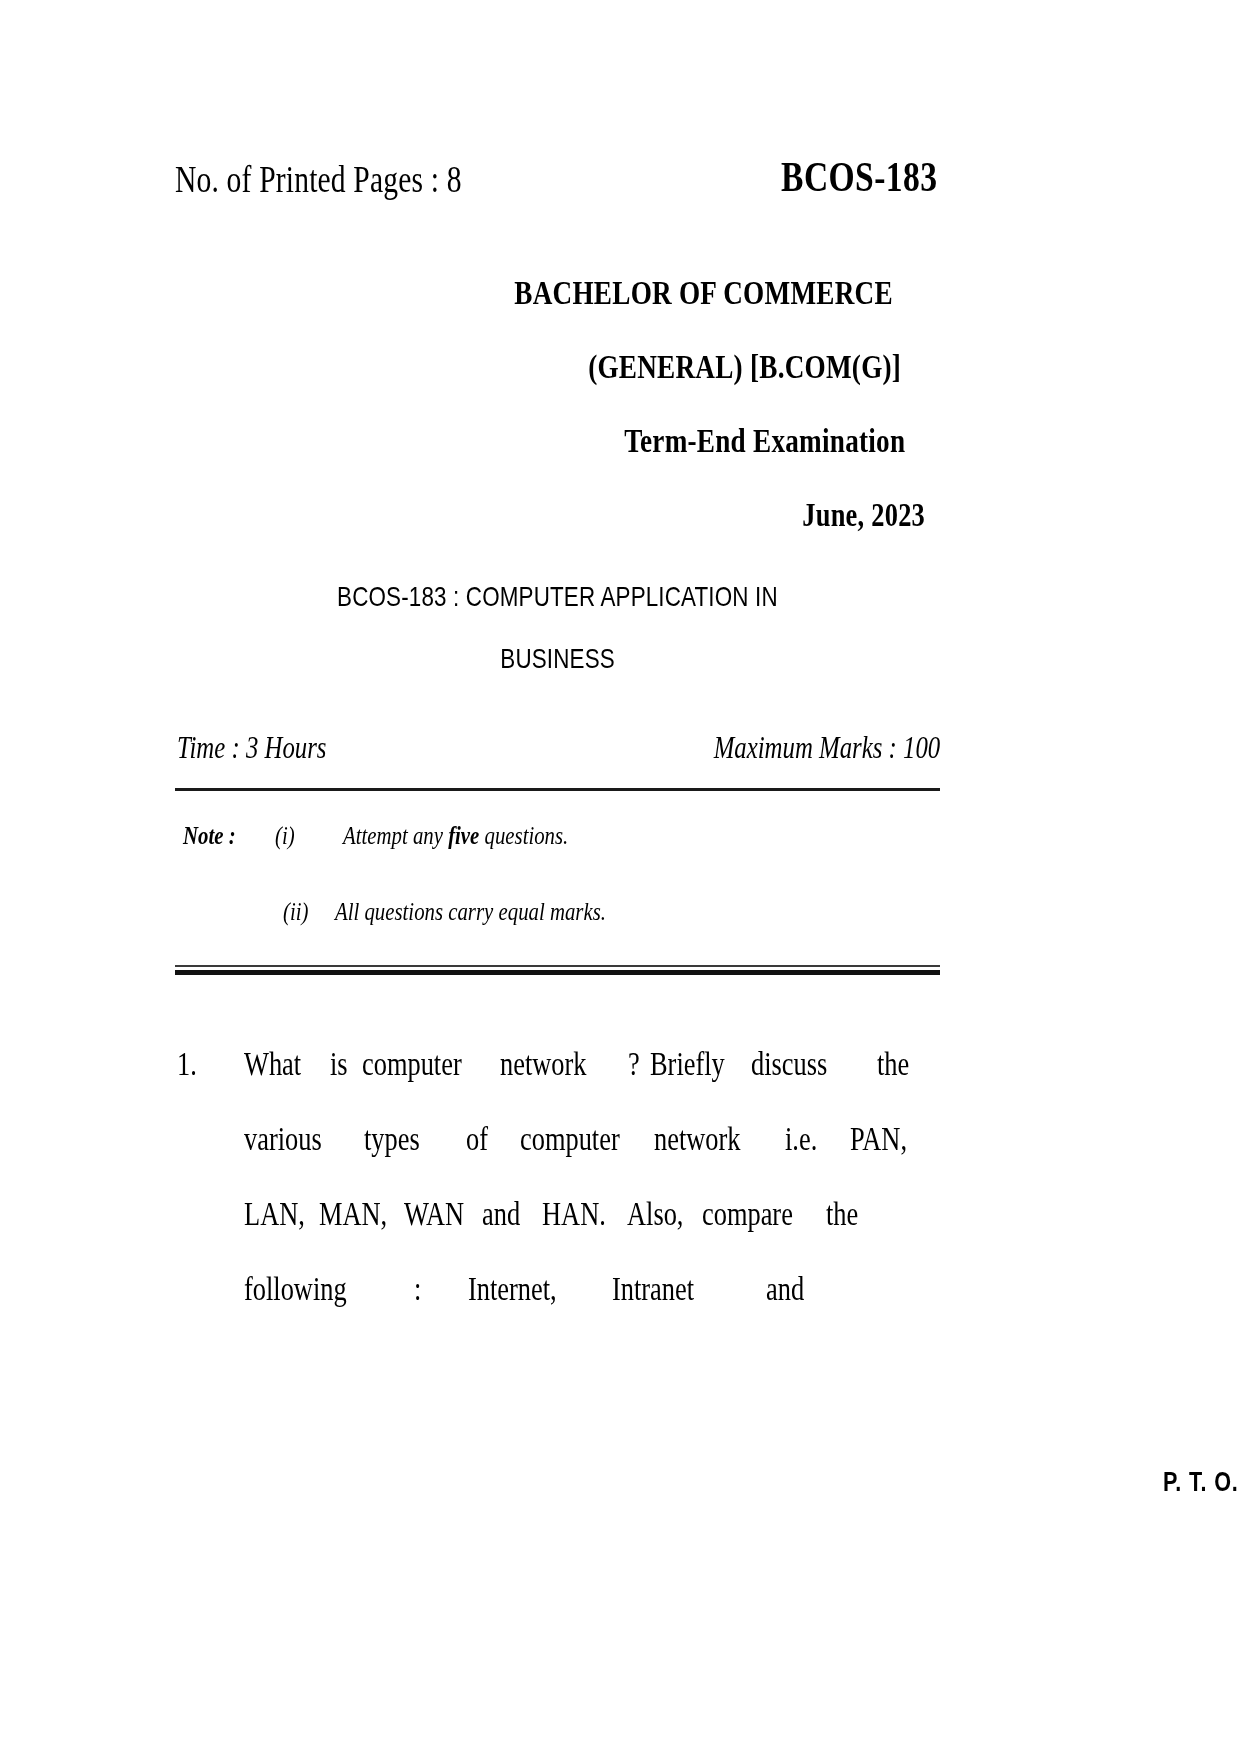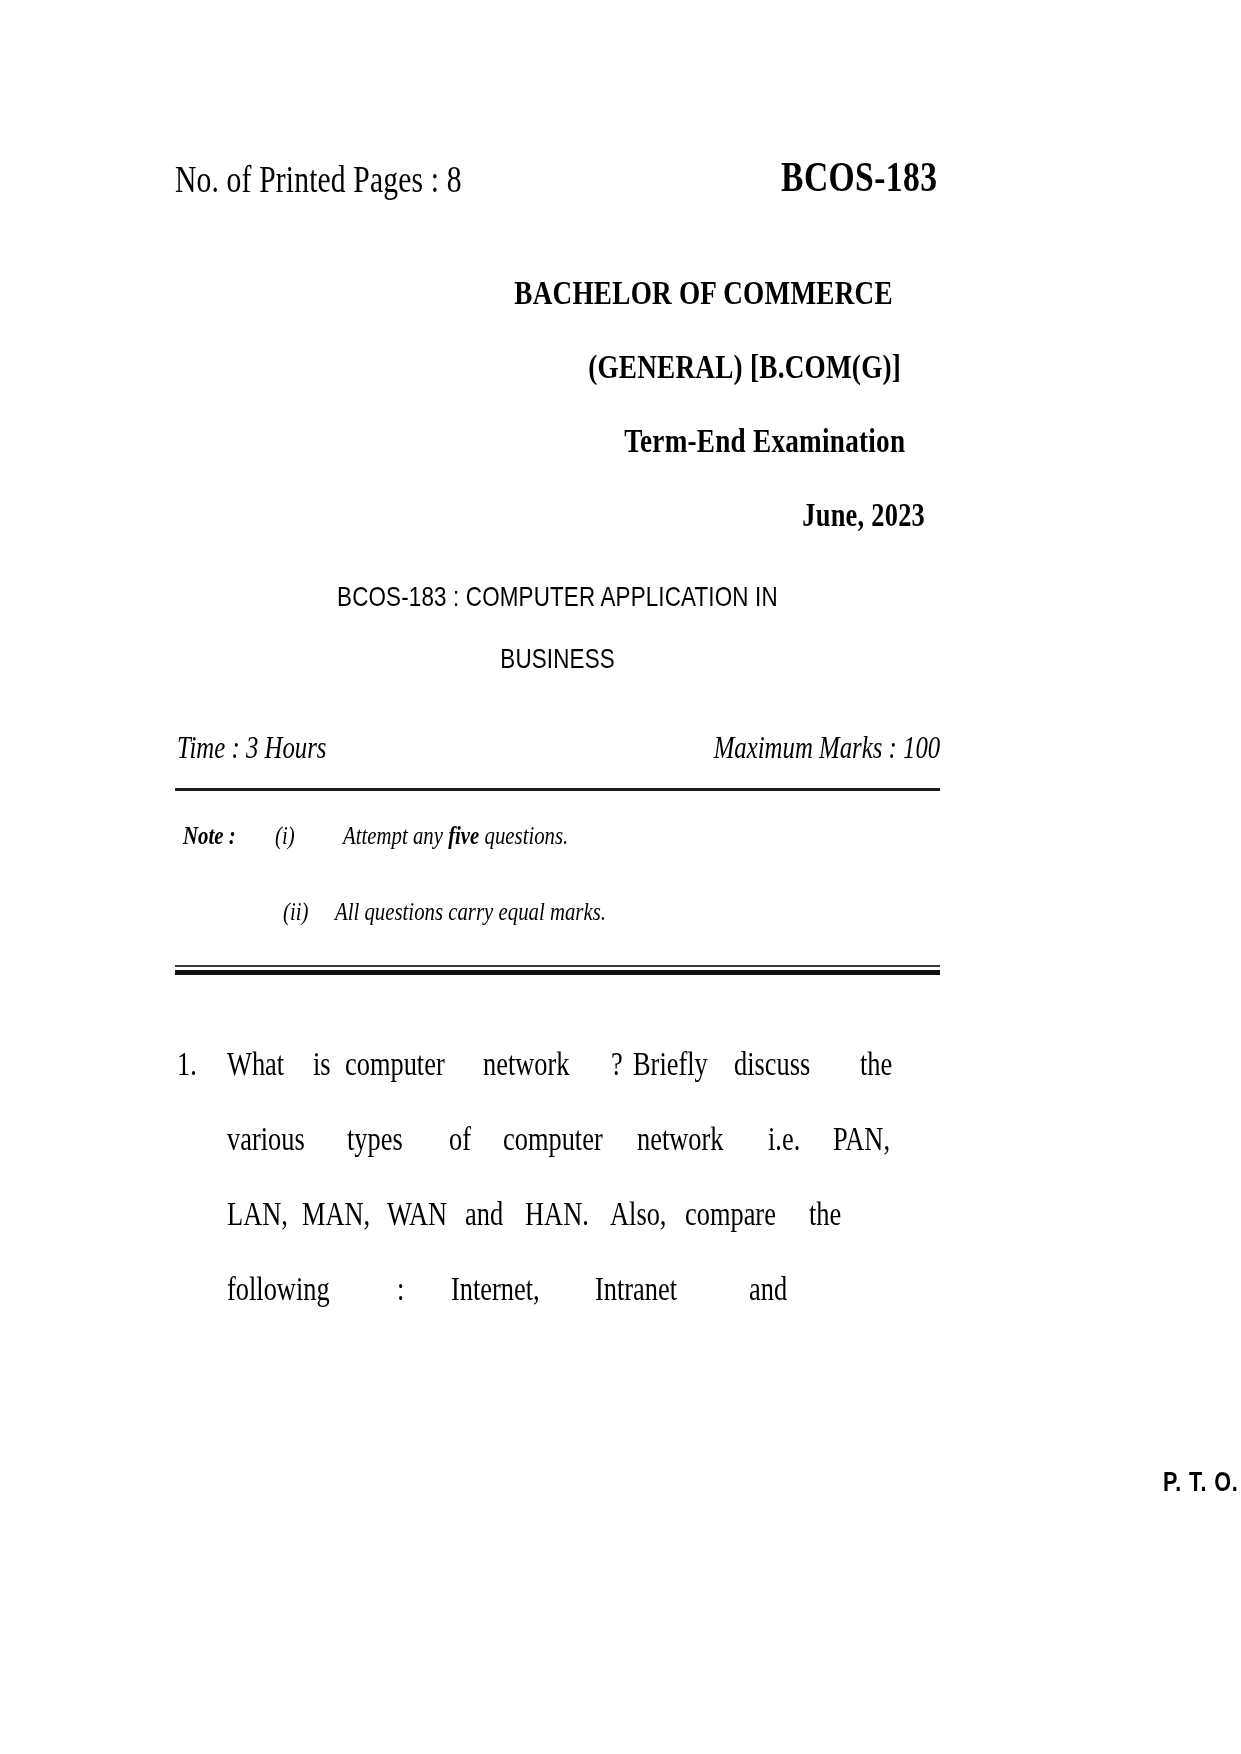--- a/index.html
+++ b/index.html
@@ -180,21 +180,21 @@
     position: relative;
   }
   .q-num {
     position: absolute;
     left: 2px;
     top: 0;
     font-size: 33px;
     line-height: 75px;
   }
   .q-body {
-    margin-left: 52px;
+    margin-left: 69px;
     width: 705px;
     font-size: 33px;
     line-height: 75px;
   }
   .q-line {
     position: relative;
     height: 75px;
     white-space: nowrap;
   }
   .q-line .seg {

